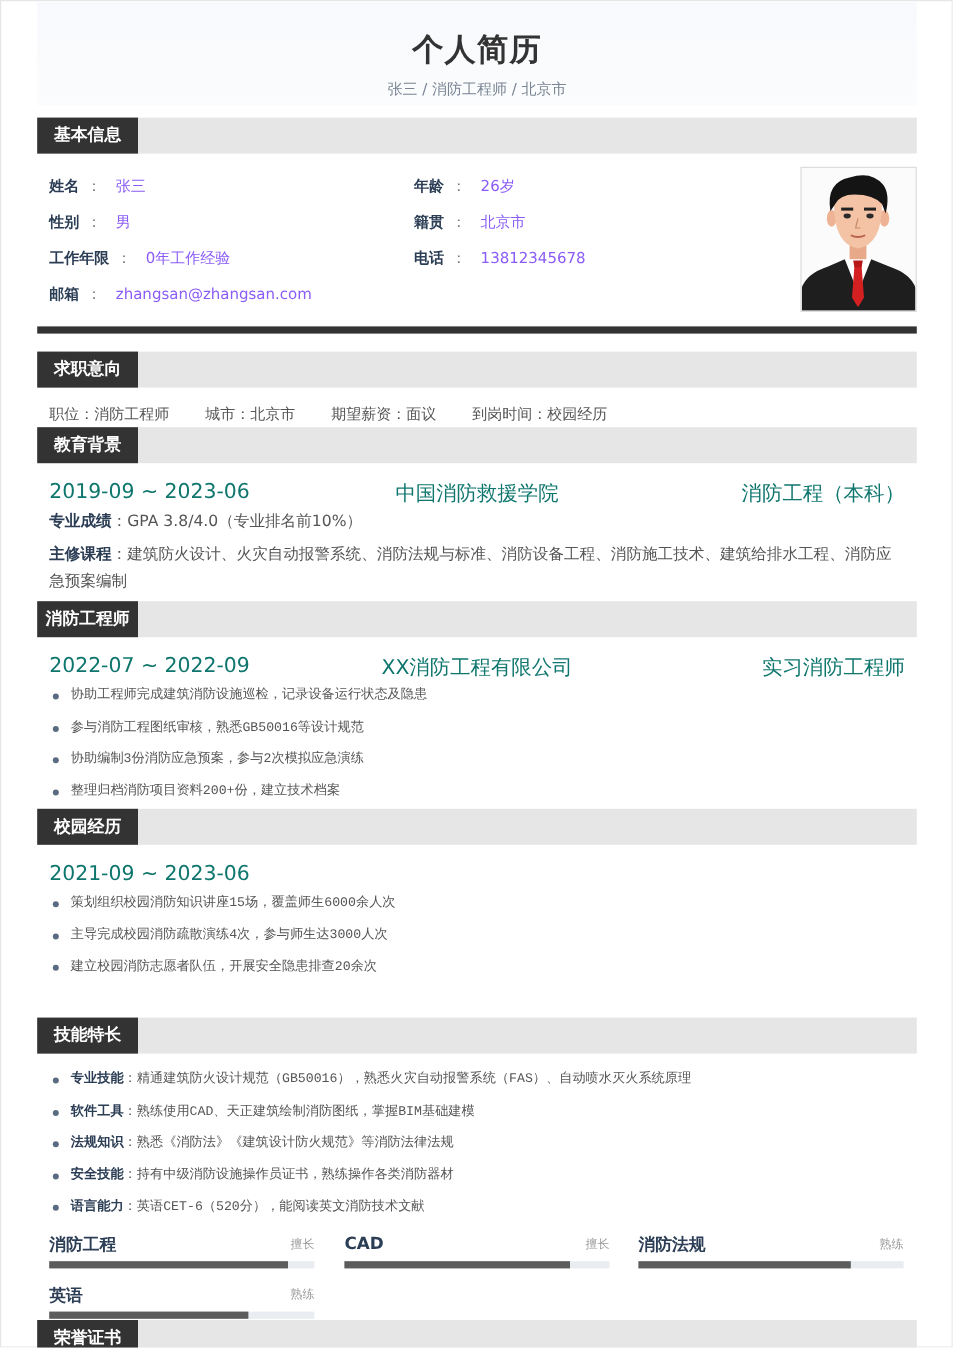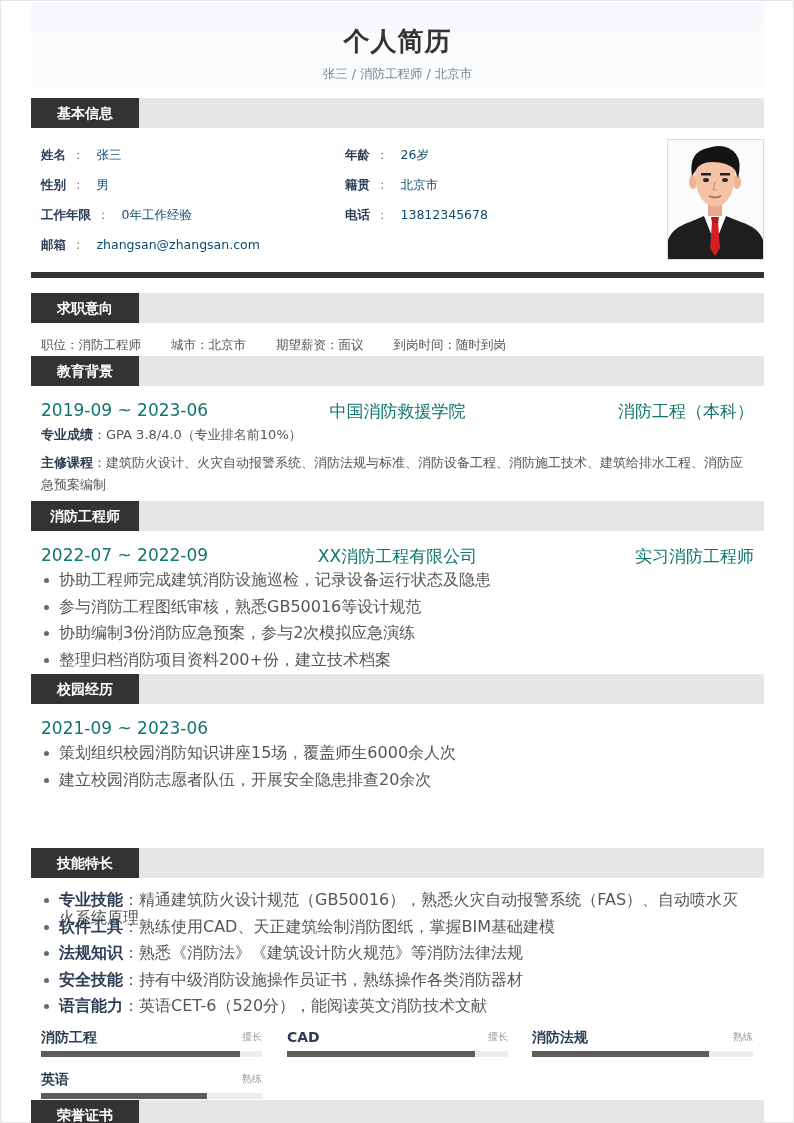--- a/index.html
+++ b/index.html
@@ -28,44 +28,44 @@
   }
   .header .subtitle {
     position: absolute; left: 0; right: 0; top: 64px;
     font-size: 12.5px; color: #7a8594;
   }
   .sec {
     position: absolute; left: 0; width: 733px; height: 30px;
     background: #e6e6e6;
   }
   .sec .tag {
-    position: absolute; left: 0; top: 0; width: 108px; height: 30px;
+    position: absolute; left: 0; top: 0; width: 84px; height: 30px;
     background: #333333; color: #fff;
     font-size: 14px; font-weight: bold; line-height: 30px;
     text-align: center;
   }
   .lbl { color: #2c3e55; font-weight: bold; }
   .info-row { position: absolute; font-size: 12.5px; height: 18px; line-height: 18px; }
   .info-row .k { color: #2c3e55; font-weight: bold; display: inline-block; }
   .info-row .c { color: #777; display: inline-block; margin: 0 12px 0 6px; }
-  .info-row .v { color: #0c4a6e; text-align: right; }
+  .info-row .v { color: #8b5cf6; text-align: right; }
   .photo {
     position: absolute; left: 636px; top: 139px; width: 95px; height: 119px;
     border: 1px solid #ddd; background: #fafafa; overflow: hidden;
   }
   .thick-divider {
     position: absolute; left: 0; top: 272px; width: 733px; height: 6px; background: #333;
   }
   .row3 { position: absolute; left: 10px; width: 713px; height: 18px; font-size: 17px; font-weight: normal; color: #0f766e; }
   .row3 .l { position: absolute; left: 0; }
   .row3 .m { position: absolute; left: 0; right: 0; text-align: center; }
   .row3 .r { position: absolute; right: 0; }
   .para { position: absolute; left: 10px; width: 713px; font-size: 13px; color: #555; line-height: 22px; }
   .bullets { position: absolute; left: 10px; width: 713px; margin: 0; padding: 0; list-style: none; }
-  .bullets li { position: relative; padding-left: 18px; font-size: 16px; color: #555; height: 26.5px; line-height: 18px; }
+  .bullets li { position: relative; padding-left: 18px; font-size: 11px; color: #555; height: 26.5px; line-height: 18px; font-family: Liberation Mono, monospace; }
   .bullets li::before { content: ""; position: absolute; left: 3px; top: 7px; width: 5px; height: 5px; border-radius: 50%; background: #5a6b80; }
   .intent { position: absolute; left: 10px; top: 337px; font-size: 12.5px; color: #555; }
   .intent span { margin-right: 26px; }
   .skillbox { position: absolute; width: 221px; height: 40px; }
   .skillbox .n { position: absolute; left: 0; top: 0; font-size: 14px; font-weight: bold; color: #2c3e55; }
   .skillbox .lvl { position: absolute; right: 0; top: 1px; font-size: 10px; color: #999; }
   .skillbox .bar { position: absolute; left: 0; top: 22px; width: 221px; height: 6px; background: #e9edf1; }
   .skillbox .fill { height: 6px; background: #5c5c5c; }
 </style>
 </head>
@@ -139,21 +139,21 @@
 
   <div class="thick-divider"></div>
 
   <div class="sec" style="top:293px">
     <div class="tag">求职意向</div>
   </div>
   <div class="intent">
     <span>职位：消防工程师</span>
     <span>城市：北京市</span>
     <span>期望薪资：面议</span>
-    <span>到岗时间：随时到岗</span>
+    <span>到岗时间：校园经历</span>
   </div>
 
   <div class="sec" style="top:356px">
     <div class="tag">教育背景</div>
   </div>
   <div class="row3" style="top:400px">
     <span class="l">2019-09 ~ 2023-06</span>
     <span class="m">中国消防救援学院</span>
     <span class="r">消防工程（本科）</span>
   </div>
@@ -180,20 +180,21 @@
   </ul>
 
   <div class="sec" style="top:674px">
     <div class="tag">校园经历</div>
   </div>
   <div class="row3" style="top:718px">
     <span class="l">2021-09 ~ 2023-06</span>
   </div>
   <ul class="bullets" style="top:744px">
     <li>策划组织校园消防知识讲座15场，覆盖师生6000余人次</li>
+    <li>主导完成校园消防疏散演练4次，参与师生达3000人次</li>
     <li>建立校园消防志愿者队伍，开展安全隐患排查20余次</li>
   </ul>
 
   <div class="sec" style="top:848px">
     <div class="tag">技能特长</div>
   </div>
   <ul class="bullets" style="top:891px">
     <li><span class="lbl">专业技能</span><span>：精通建筑防火设计规范（GB50016），熟悉火灾自动报警系统（FAS）、自动喷水灭火系统原理</span></li>
     <li><span class="lbl">软件工具</span><span>：熟练使用CAD、天正建筑绘制消防图纸，掌握BIM基础建模</span></li>
     <li><span class="lbl">法规知识</span><span>：熟悉《消防法》《建筑设计防火规范》等消防法律法规</span></li>

